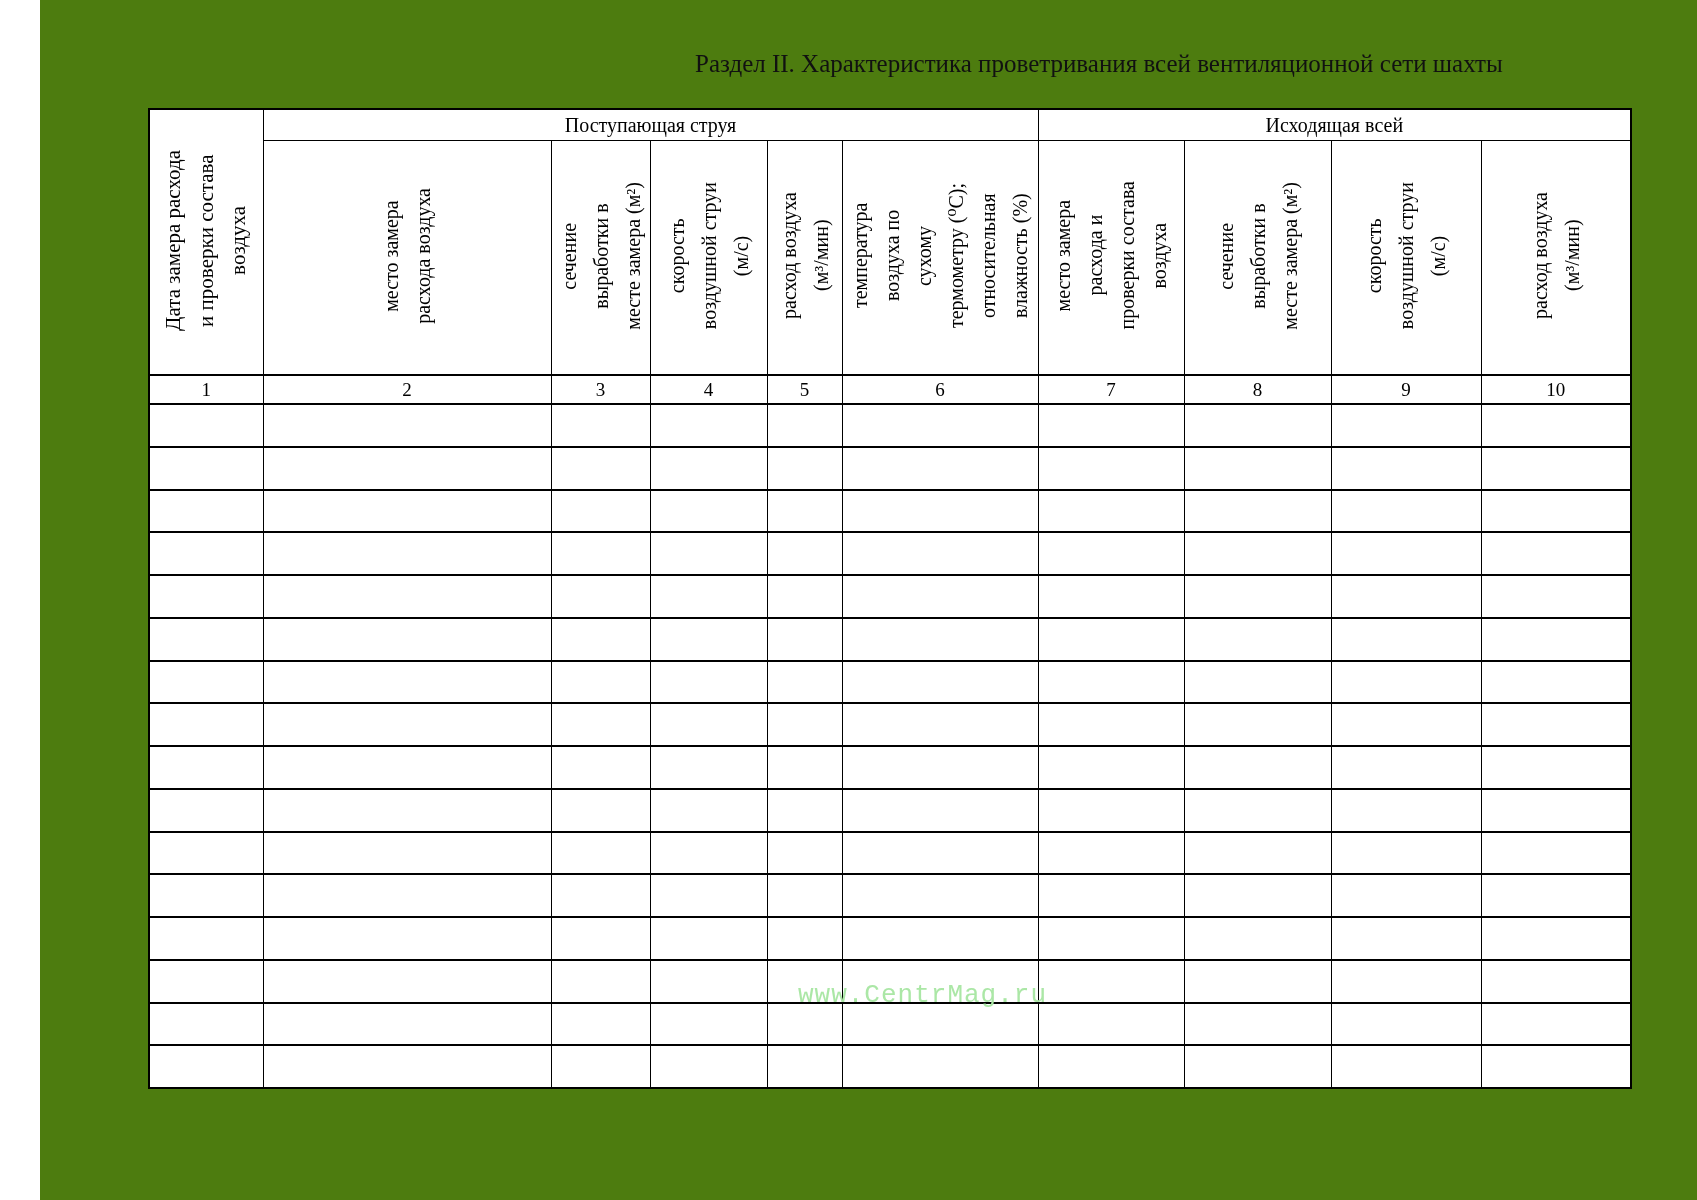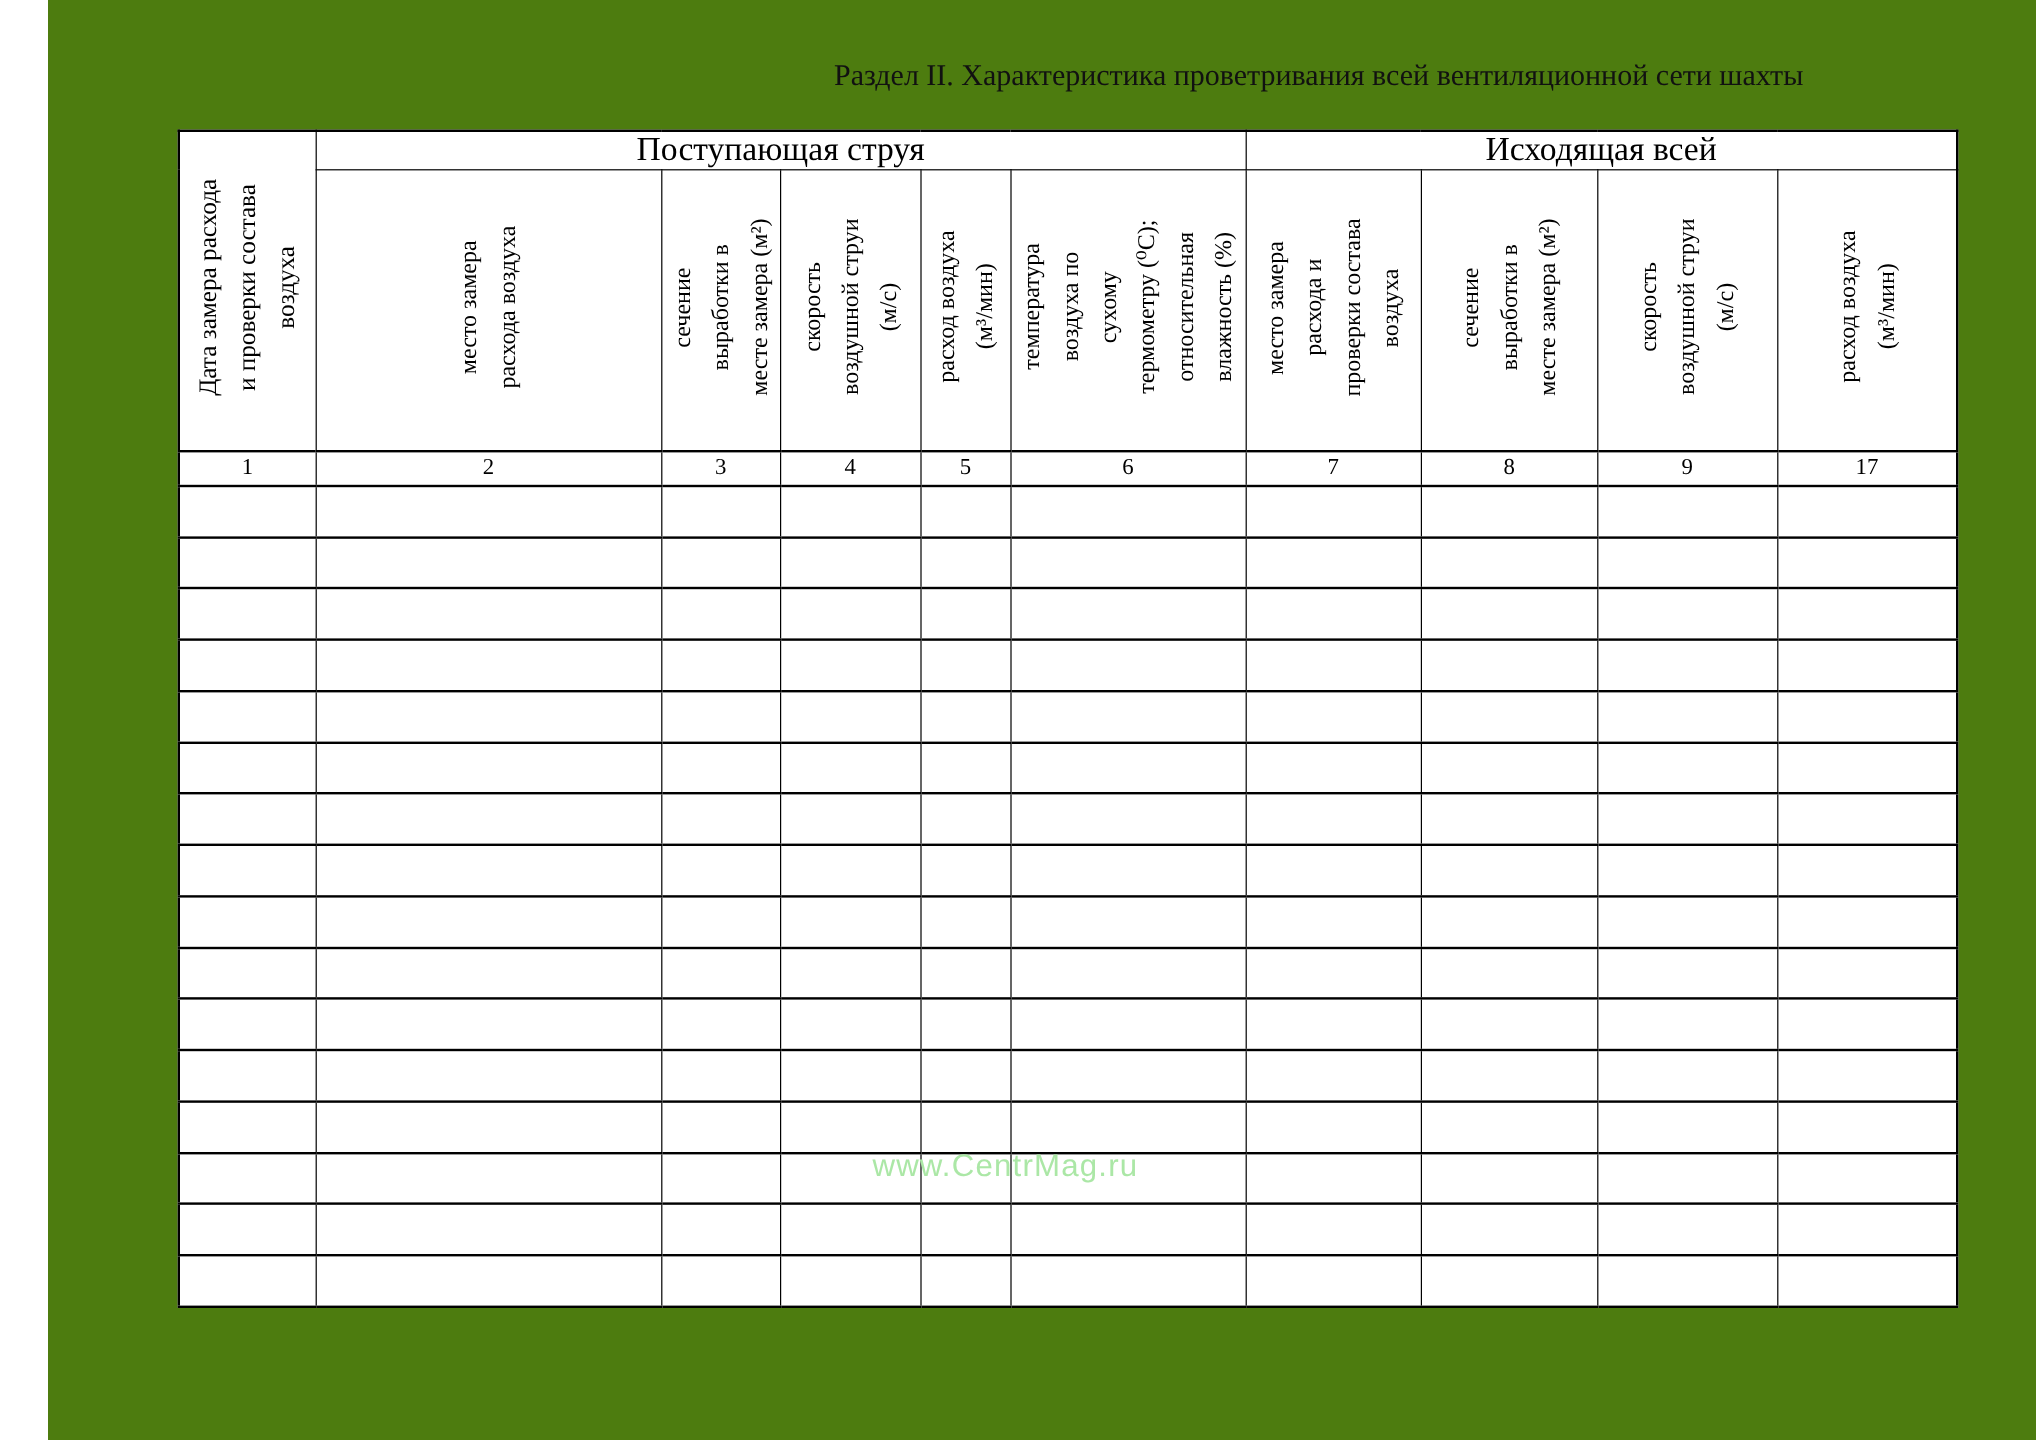--- a/index.html
+++ b/index.html
@@ -49,21 +49,21 @@
   
   tr.num-row td, tbody.grid td {
     border-top-width: 2px;
     border-bottom-width: 2px;
   }
   tr.rot-row th {
     border-bottom-width: 2px;
   }
   tr.group-row th.group {
     height: 30px;
-    font-size: 28px;
+    font-size: 20px;
     vertical-align: middle;
     line-height: 1.1;
   }
   tr.rot-row th {
     height: 233px;
     text-align: center;
     vertical-align: middle;
   }
   th.vcell {
     text-align: center;
@@ -85,26 +85,26 @@
     font-size: 19px;
     text-align: center;
     vertical-align: middle;
   }
   tbody.grid td {
     height: 40.75px;
   }
   .watermark {
     position: absolute;
     left: 687px;
-    top: 956px;
+    top: 980px;
     width: 320px;
-    text-align: left;
+    text-align: right;
     font-size: 26px;
     letter-spacing: 1px;
-    font-family: Liberation Sans, sans-serif;
+    font-family: Liberation Mono, monospace;
     pointer-events: none;
   }
 </style>
 </head>
 <body>
 
 <div class="page">
 
   <div class="doc-title">Раздел II. Характеристика проветривания всей вентиляционной сети шахты</div>
 
@@ -182,21 +182,21 @@
       <tr class="num-row">
         <td>1</td>
         <td>2</td>
         <td>3</td>
         <td>4</td>
         <td>5</td>
         <td>6</td>
         <td>7</td>
         <td>8</td>
         <td>9</td>
-        <td>17</td>
+        <td>10</td>
       </tr>
     </thead>
     <tbody class="grid">
         <tr>
           <td></td>
           <td></td>
           <td></td>
           <td></td>
           <td></td>
           <td></td>

